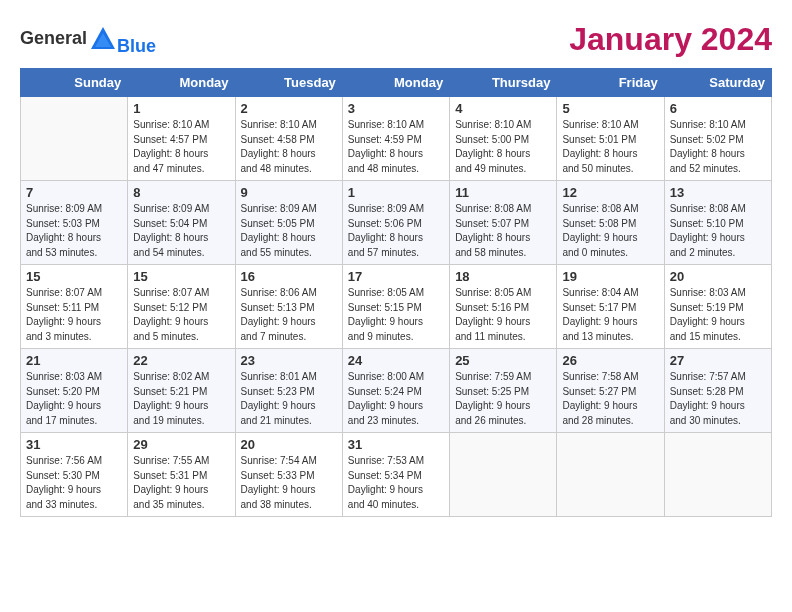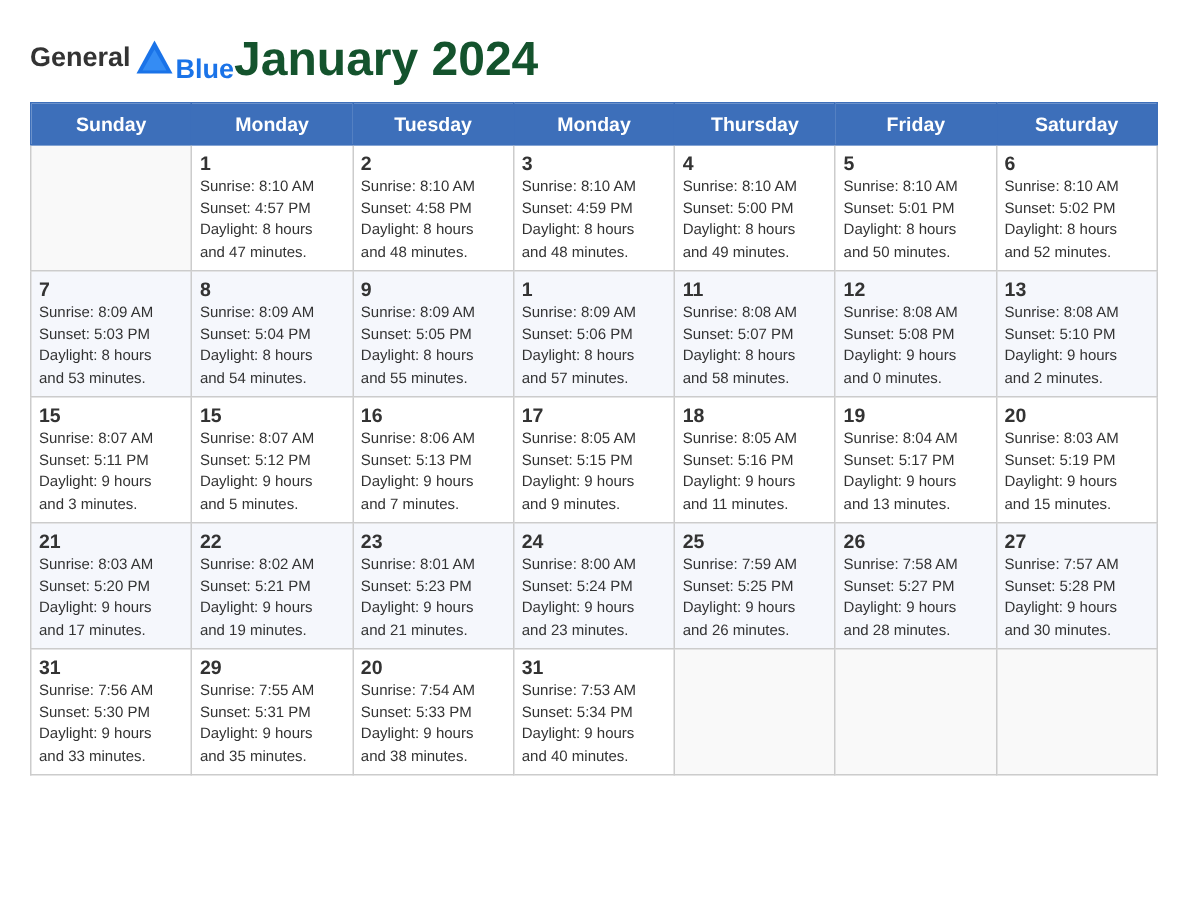--- a/index.html
+++ b/index.html
@@ -5,21 +5,21 @@
     * { box-sizing: border-box; margin: 0; padding: 0; }
     body {
       font-family: Arial, sans-serif;
       background: #fff;
       width: 792px;
       min-height: 612px;
       padding: 20px;
     }
     .header-section {
       display: flex;
-      justify-content: flex-start;
+      justify-content: space-between;
       align-items: flex-start;
       margin-bottom: 10px;
     }
     .logo {
       display: flex;
       align-items: center;
     }
     .logo-text-general {
       font-size: 18px;
       font-weight: bold;
@@ -35,37 +35,37 @@
       width: 28px;
       height: 28px;
       margin-left: 2px;
     }
     .title-section {
       text-align: right;
     }
     .month-title {
       font-size: 32px;
       font-weight: bold;
-      color: #14532d;
+      color: #be185d;
       line-height: 1.2;
     }
     .location-title {
       font-size: 16px;
       color: #555;
     }
     table {
       width: 100%;
       border-collapse: collapse;
       table-layout: fixed;
     }
     th {
       background-color: #3d6fba;
       color: #fff;
-      text-align: center;
-      padding: 6px 16px;
+      text-align: right;
+      padding: 6px 6px;
       font-size: 13px;
       font-weight: bold;
       border: 1px solid #3d6fba;
     }
     td {
       border: 1px solid #ccc;
       vertical-align: top;
       padding: 4px 5px;
       font-size: 10.5px;
       color: #333;

